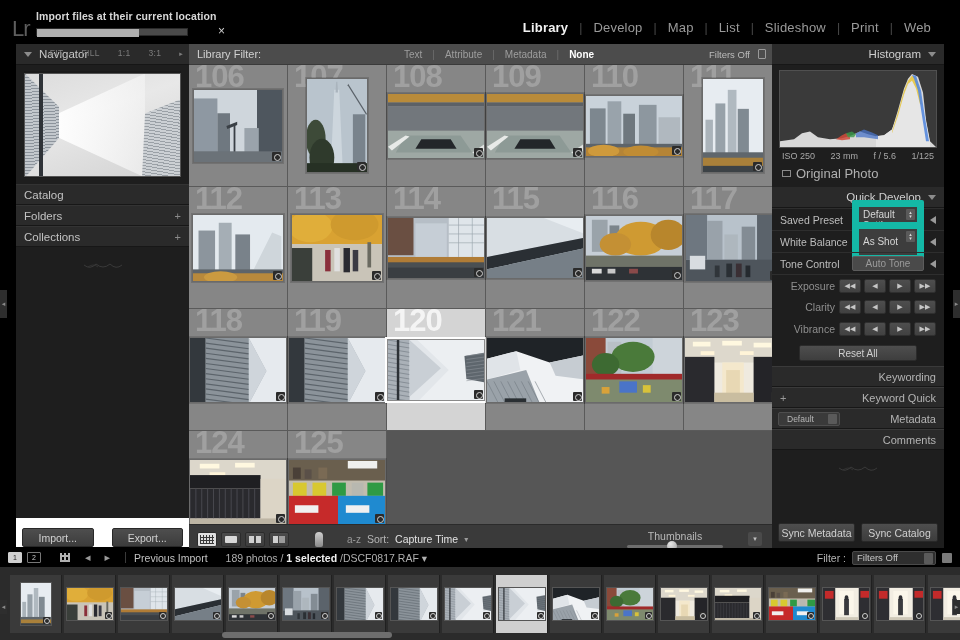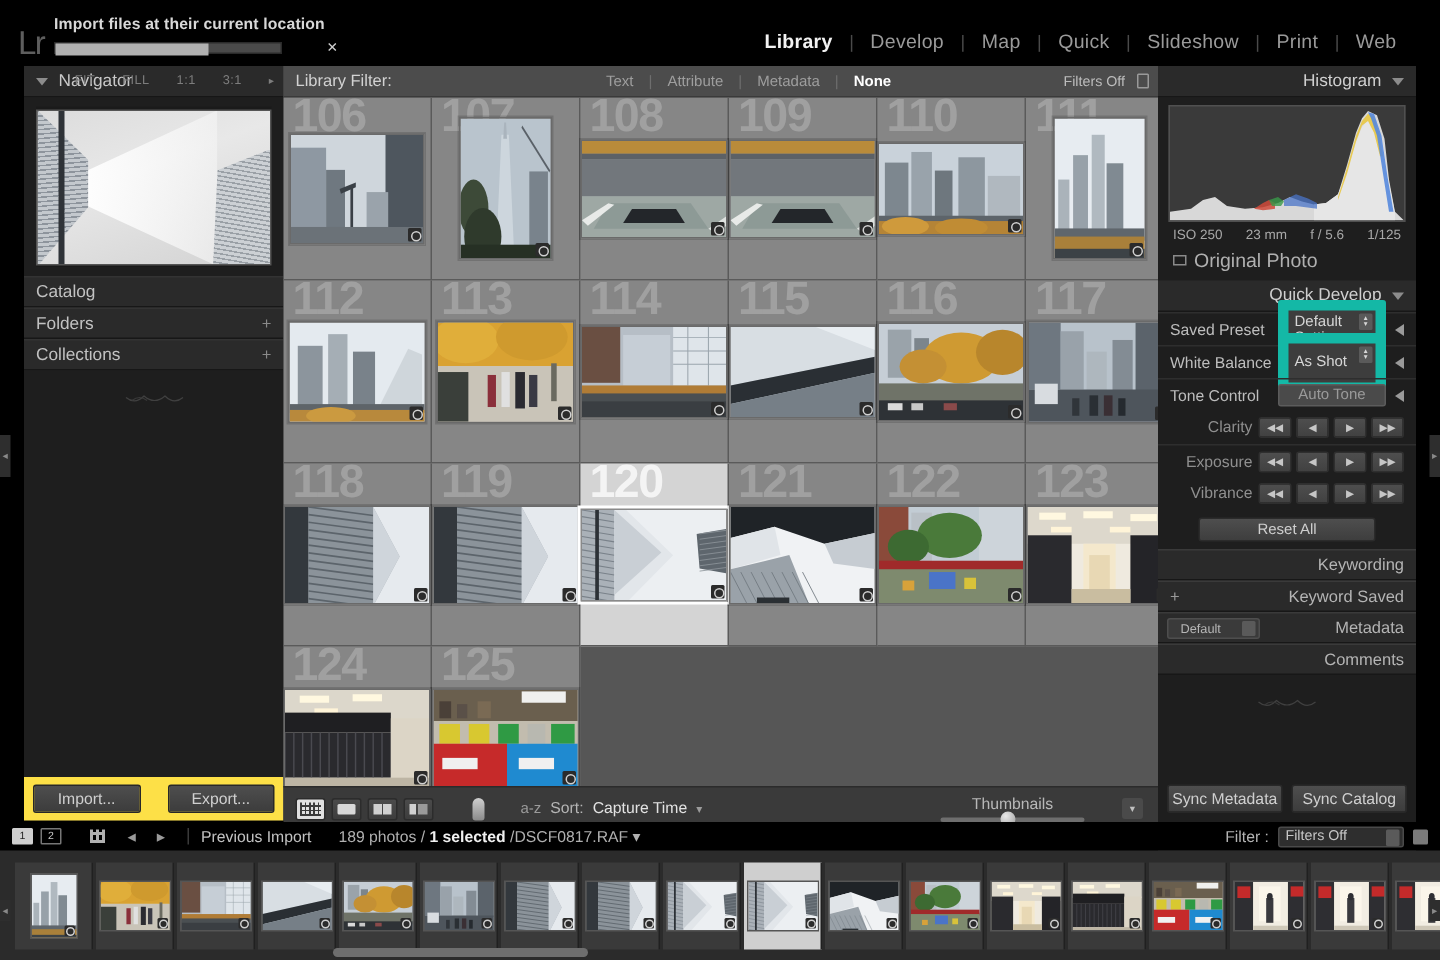--- a/index.html
+++ b/index.html
@@ -93,21 +93,21 @@
   .panel-row .title { font-size: 11.5px; color: #c2c2c2; }
   .panel-row .plus { position:absolute; right:8px; font-size:11px; color:#8a8a8a; }
   .panel-filler { height: 201px; background:#1e1e1e; position:relative; }
   .adorn {
     position:absolute; left:50%; top:14px; transform:translateX(-50%);
     width: 42px; height: 10px; opacity:0.45;
   }
 
   .left-buttons {
     position:absolute; left: 16px; top: 518px; width:173px; height: 29px;
-    background:#fde047; display:flex; align-items:center; gap:18px; padding: 0 6px;
+    background:#ffffff; display:flex; align-items:flex-end; gap:18px; padding: 0 6px;
   }
   .btn {
     flex:1; height: 19px; background: linear-gradient(180deg,#4e4e4e,#3c3c3c);
     border: 1px solid #282828; border-radius: 2px; color:#d0d0d0; font-size:10.5px;
     display:flex; align-items:center; justify-content:center; cursor:pointer;
   }
 
   
   .center { position:absolute; left: 189px; top: 44px; width: 583px; height: 503px; background:#565656; }
   .filter-bar {
@@ -343,21 +343,21 @@
         <div class="progress-close">×</div>
       </div>
     </div>
     <div class="modules" id="modules">
         <div class="module active">Library</div>
         <span class="module-sep">|</span>
         <div class="module">Develop</div>
         <span class="module-sep">|</span>
         <div class="module">Map</div>
         <span class="module-sep">|</span>
-        <div class="module">Quick</div>
+        <div class="module">List</div>
         <span class="module-sep">|</span>
         <div class="module">Slideshow</div>
         <span class="module-sep">|</span>
         <div class="module">Print</div>
         <span class="module-sep">|</span>
         <div class="module">Web</div>
       </div>
   </div>
 
   <div class="left-panel">
@@ -868,40 +868,40 @@
       </div>
       <div class="qd-arrow"></div>
     </div>
 
     <div class="qd-row">
       <div class="qd-label">Tone Control</div>
       <div class="auto-tone">Auto Tone</div>
       <div class="qd-arrow"></div>
     </div>
 
+    <div class="qd-row">
+      <div class="qd-label dim">Exposure</div>
+      <div class="nudge-group">
+        <div class="nudge">◀◀</div>
+        <div class="nudge">◀</div>
+        <div class="nudge">▶</div>
+        <div class="nudge">▶▶</div>
+      </div>
+    </div>
+
     <div class="qd-row" style="border-top:none;">
       <div class="qd-label dim">Clarity</div>
       <div class="nudge-group">
         <div class="nudge">◀◀</div>
         <div class="nudge">◀</div>
         <div class="nudge">▶</div>
         <div class="nudge">▶▶</div>
       </div>
     </div>
 
-    <div class="qd-row">
-      <div class="qd-label dim">Exposure</div>
-      <div class="nudge-group">
-        <div class="nudge">◀◀</div>
-        <div class="nudge">◀</div>
-        <div class="nudge">▶</div>
-        <div class="nudge">▶▶</div>
-      </div>
-    </div>
-
     <div class="qd-row" style="border-top:none;">
       <div class="qd-label dim">Vibrance</div>
       <div class="nudge-group">
         <div class="nudge">◀◀</div>
         <div class="nudge">◀</div>
         <div class="nudge">▶</div>
         <div class="nudge">▶▶</div>
       </div>
     </div>
 
@@ -909,21 +909,21 @@
       <div class="reset-all">Reset All</div>
     </div>
 
     <div id="rp-sections">
         <div class="rp-section-head">
           <div class="title">Keywording</div>
           <div class="tri collapsed"></div>
         </div>
         <div class="rp-section-head">
           <div class="lead-plus">+</div>
-          <div class="title">Keyword Saved</div>
+          <div class="title">Keyword Quick</div>
           <div class="tri collapsed"></div>
         </div>
         <div class="rp-section-head">
           <div class="lead-select">
             <span>Default</span>
             <span class="stp"></span>
           </div>
           <div class="title">Metadata</div>
           <div class="tri collapsed"></div>
         </div>

